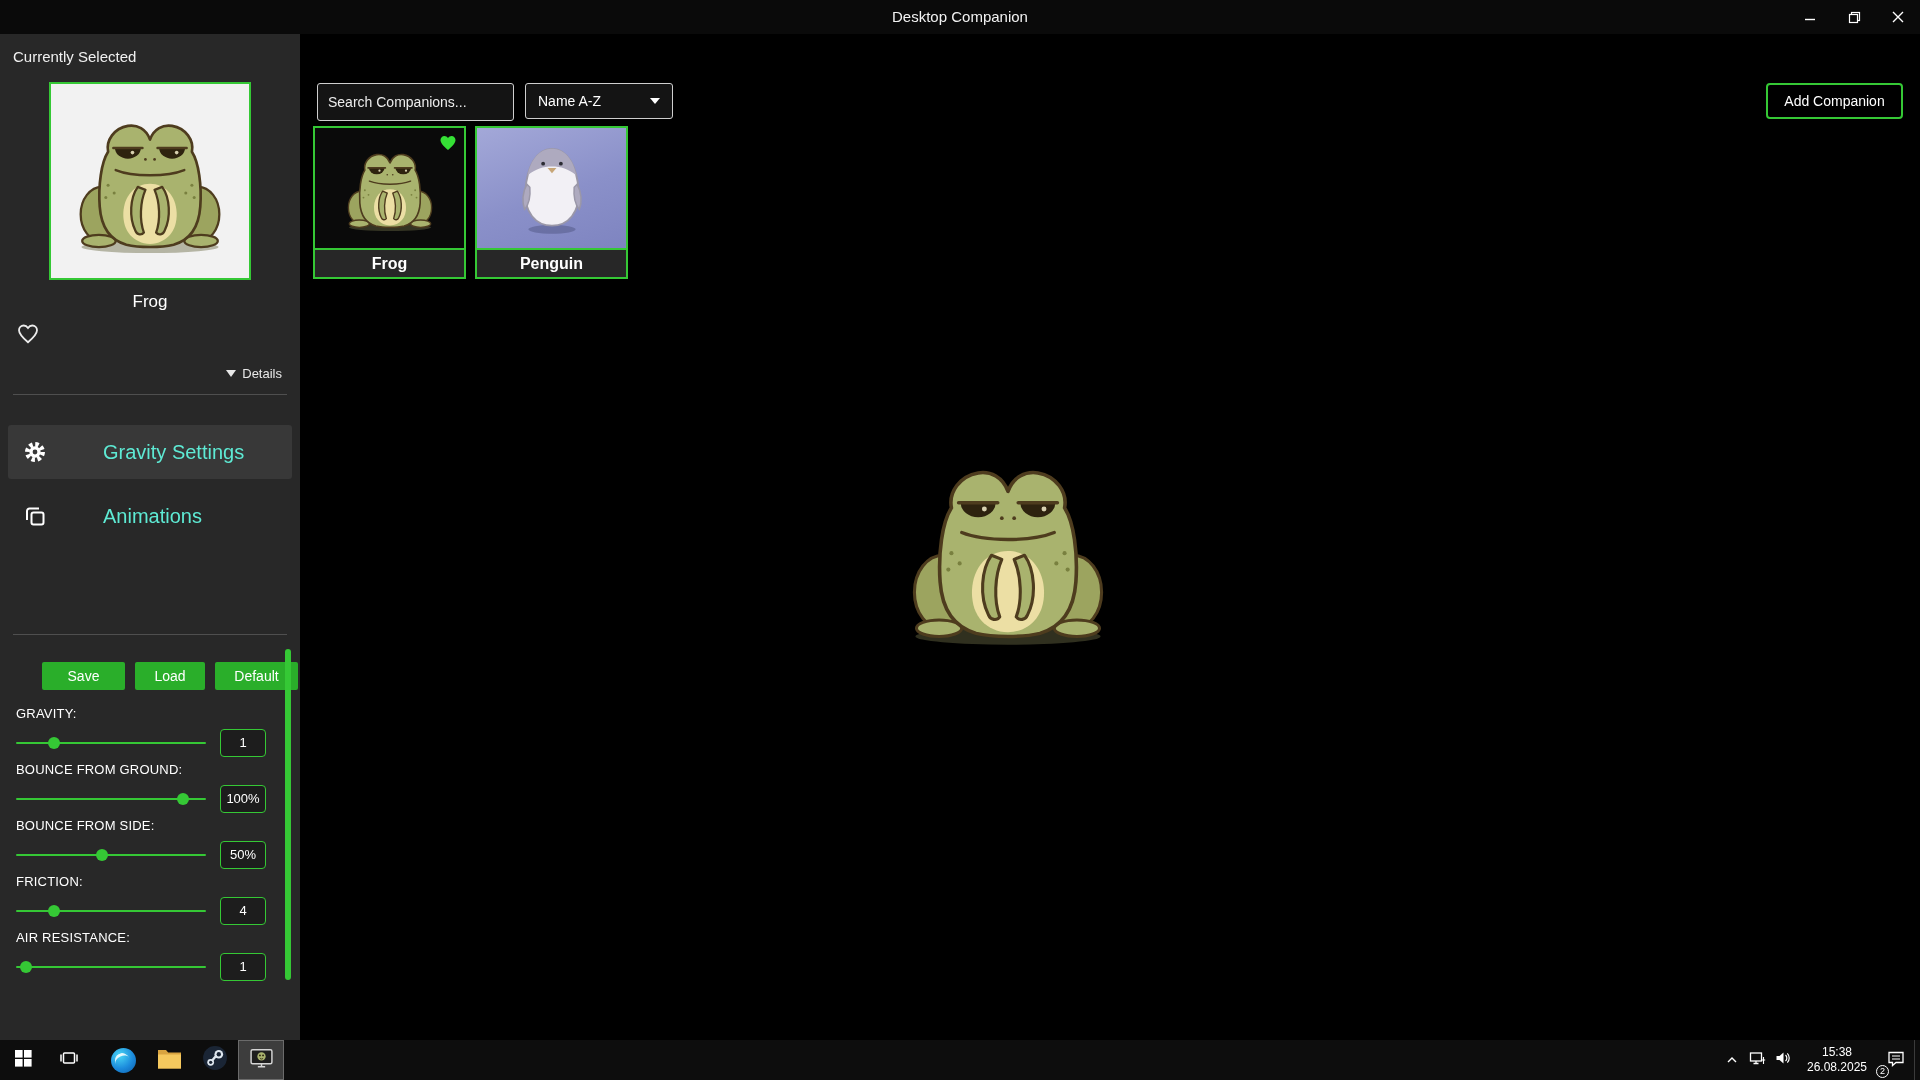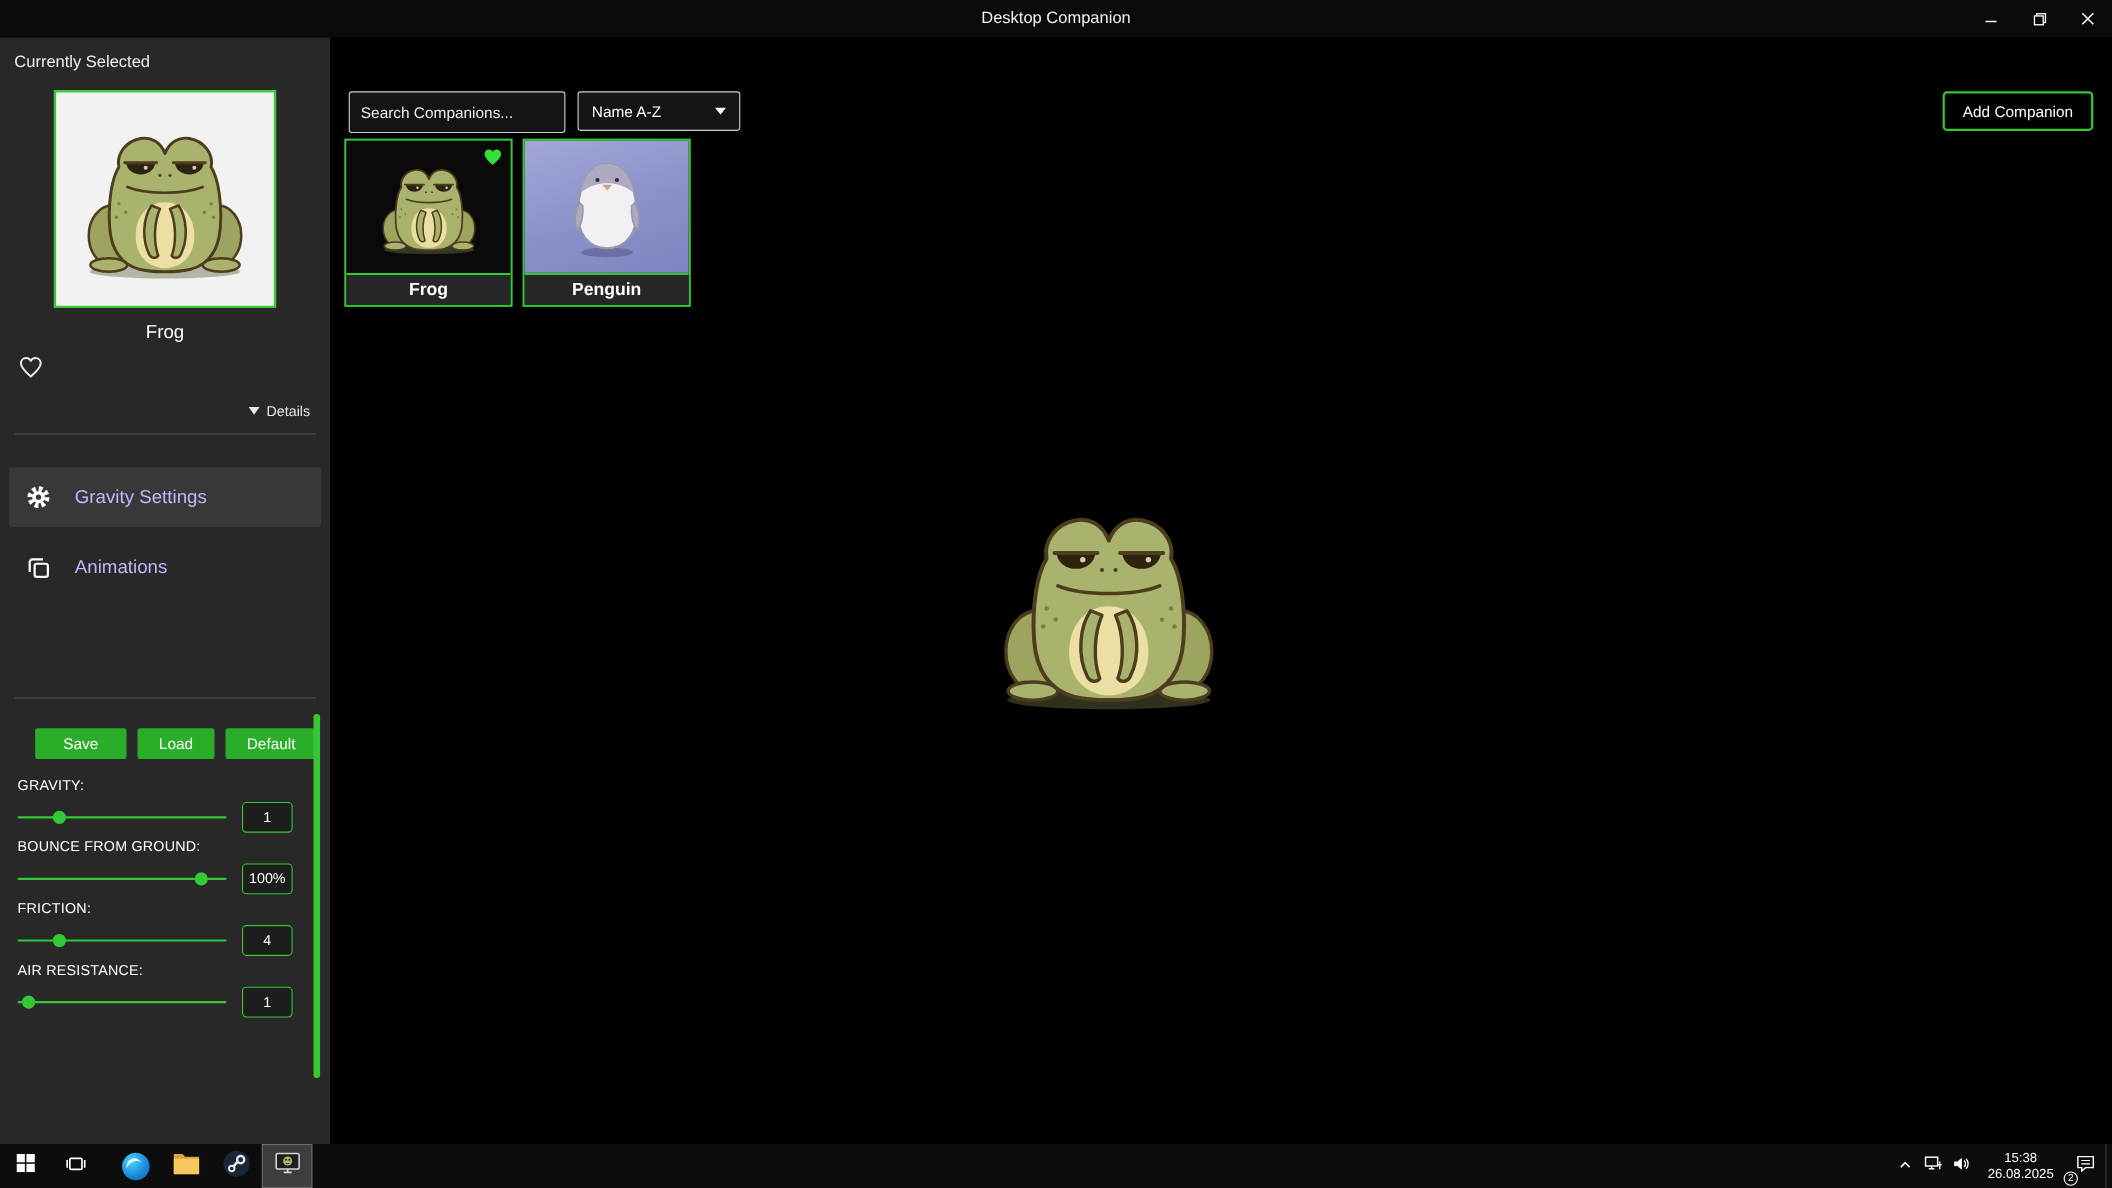--- a/index.html
+++ b/index.html
@@ -31,22 +31,22 @@
   .fav-heart{position:absolute;top:288px;left:16px;width:24px;height:24px;}
   .details-row{position:absolute;top:332px;right:18px;font-size:13px;color:#e8e8e8;display:flex;align-items:center;gap:6px;}
   .caret-down{width:0;height:0;border-left:5px solid transparent;border-right:5px solid transparent;border-top:7px solid #e8e8e8;}
   .sb-divider{position:absolute;left:13px;right:13px;height:1px;background:#4f4f4f;}
   .divider1{top:360px;}
   .divider2{top:600px;}
   .nav{position:absolute;top:391px;left:8px;right:8px;}
   .nav-item{height:54px;margin-bottom:10px;display:flex;align-items:center;border-radius:3px;padding-left:14px;cursor:default;}
   .nav-item.selected{background:#383838;}
   .nav-icon{width:26px;height:26px;margin-right:20px;display:flex;align-items:center;justify-content:center;}
-  .nav-label{font-size:17px;color:#c4b5fd;}
-  .preset-row{position:absolute;top:628px;left:2px;display:flex;gap:10px;padding-left:30px;}
+  .nav-label{font-size:20px;color:#5eead4;margin-left:35px;}
+  .preset-row{position:absolute;top:628px;left:12px;display:flex;gap:10px;padding-left:30px;}
   .preset-btn{height:28px;border:none;background:var(--btn-green);color:#fff;font-size:14px;font-family:"Liberation Sans",sans-serif;border-radius:2px;cursor:default;}
   .preset-btn.w-save{width:83px;}
   .preset-btn.w-load{width:70px;}
   .preset-btn.w-default{width:83px;}
   .physics{position:absolute;top:672px;left:16px;right:0;}
   .phys-row{height:56px;}
   .phys-label{font-size:13px;color:#fff;letter-spacing:.2px;}
   .phys-line{display:flex;align-items:center;margin-top:8px;}
   .slider{flex:1;height:14px;position:relative;margin-right:14px;}
   .slider .track{position:absolute;left:0;right:0;top:6px;height:2px;background:var(--accent);border-radius:1px;}
@@ -255,20 +255,30 @@
       <div class="phys-label">BOUNCE FROM GROUND:</div>
       <div class="phys-line">
         <div class="slider" style="--frac: 0.88;">
             <div class="track"></div>
             <div class="handle"></div>
           </div>
         <div class="value-box">100%</div>
       </div>
     </div>
     <div class="phys-row">
+      <div class="phys-label">BOUNCE FROM SIDE:</div>
+      <div class="phys-line">
+        <div class="slider" style="--frac: 0.45;">
+            <div class="track"></div>
+            <div class="handle"></div>
+          </div>
+        <div class="value-box">50%</div>
+      </div>
+    </div>
+    <div class="phys-row">
       <div class="phys-label">FRICTION:</div>
       <div class="phys-line">
         <div class="slider" style="--frac: 0.2;">
             <div class="track"></div>
             <div class="handle"></div>
           </div>
         <div class="value-box">4</div>
       </div>
     </div>
     <div class="phys-row">

